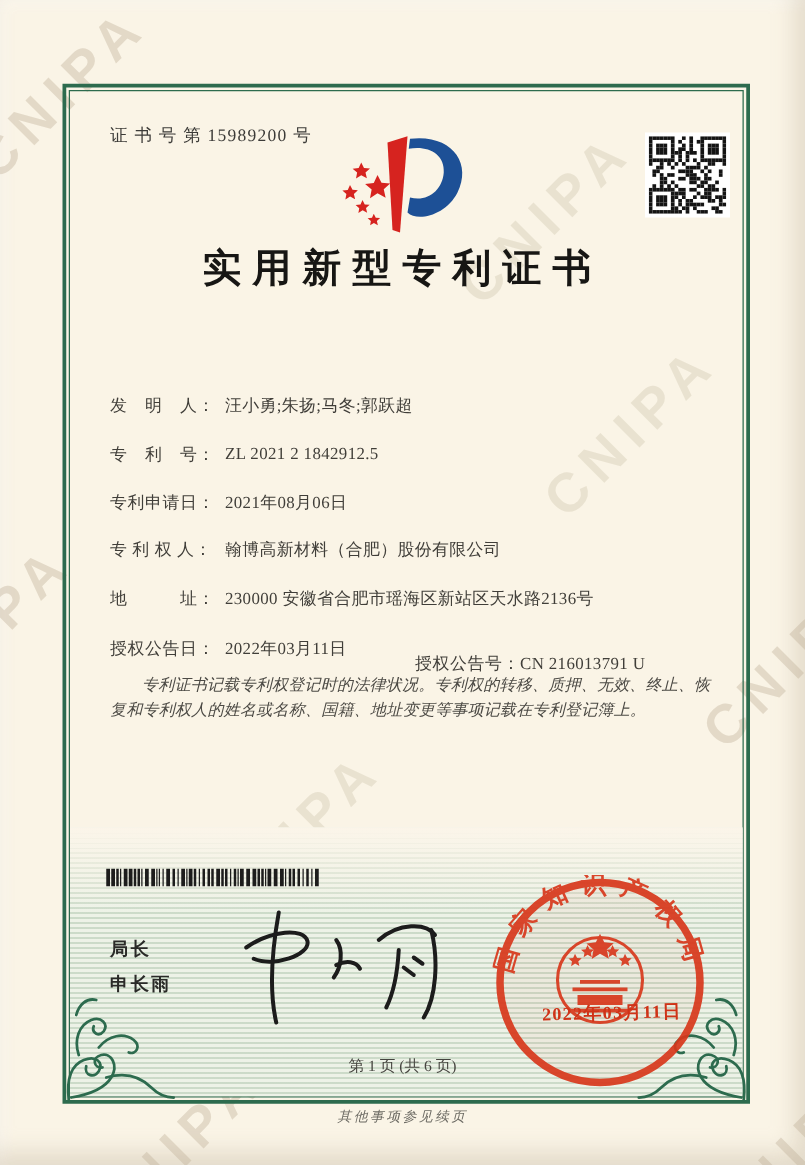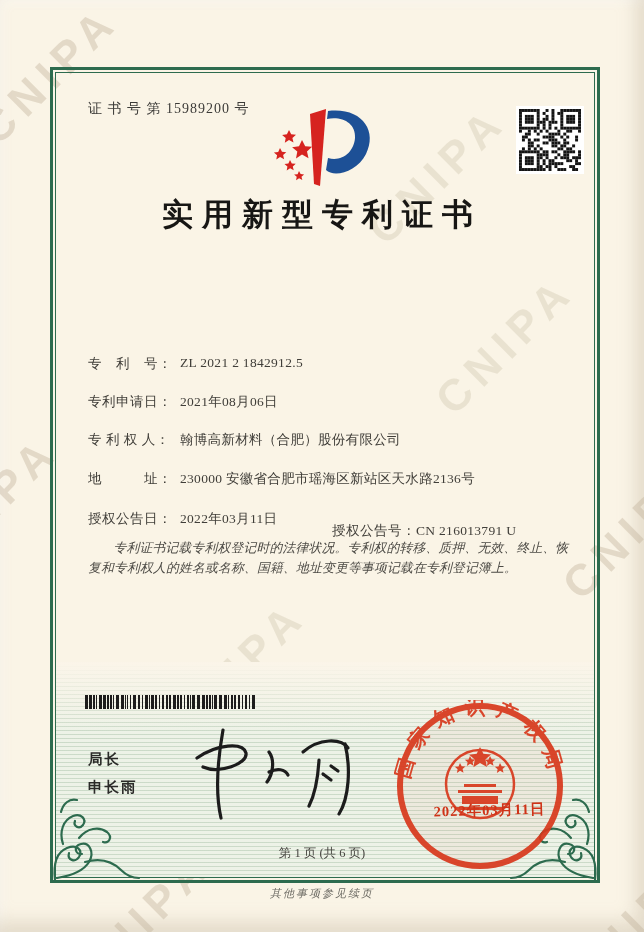--- a/index.html
+++ b/index.html
@@ -338,20 +338,23 @@
         <rect x="29.52" y="59.05" width="2.95" height="2.95" fill="#141414"></rect>
         <rect x="38.38" y="59.05" width="2.95" height="2.95" fill="#141414"></rect>
         <rect x="41.33" y="59.05" width="2.95" height="2.95" fill="#141414"></rect>
         <rect x="44.29" y="59.05" width="2.95" height="2.95" fill="#141414"></rect>
         <rect x="53.14" y="59.05" width="2.95" height="2.95" fill="#141414"></rect>
         <rect x="56.10" y="59.05" width="2.95" height="2.95" fill="#141414"></rect>
       </svg></div>
 
   <div class="abs title">实用新型专利证书</div>
 
+  <div class="abs field" style="top:316px;">
+    <span class="lbl">发　明　人：</span><span class="val">汪小勇;朱扬;马冬;郭跃超</span>
+  </div>
   <div class="abs field" style="top:355px;">
     <span class="lbl">专　利　号：</span><span class="val">ZL 2021 2 1842912.5</span>
   </div>
   <div class="abs field" style="top:393px;">
     <span class="lbl">专利申请日：</span><span class="val">2021年08月06日</span>
   </div>
   <div class="abs field" style="top:431px;">
     <span class="lbl">专 利 权 人：</span><span class="val">翰博高新材料（合肥）股份有限公司</span>
   </div>
   <div class="abs field" style="top:470px;">

